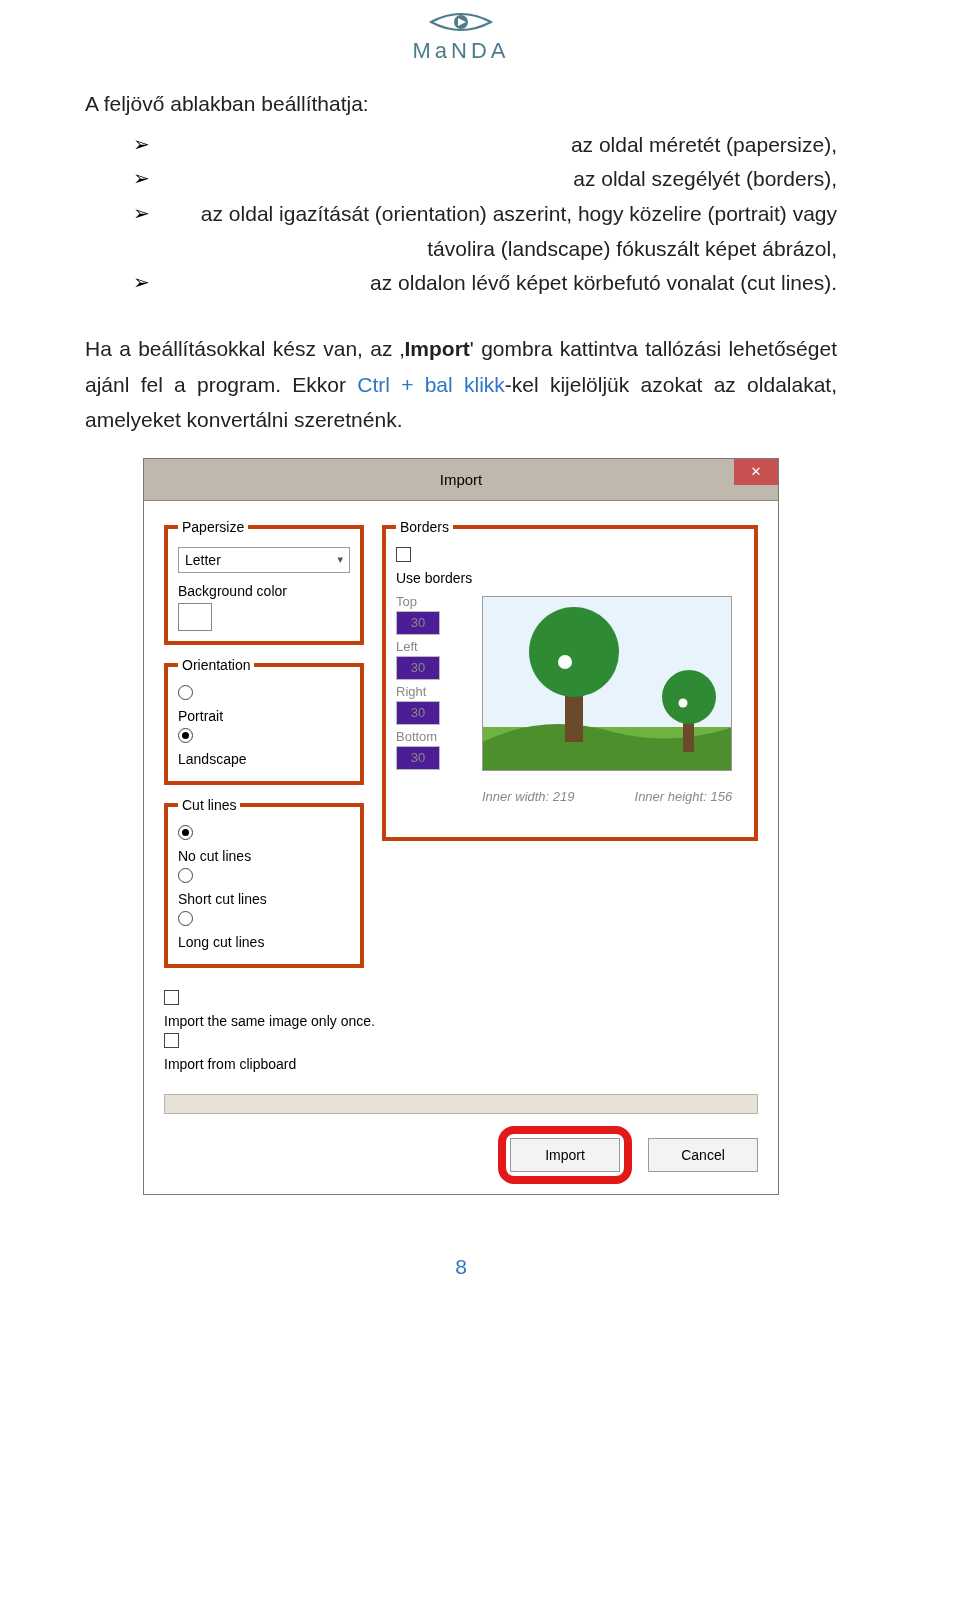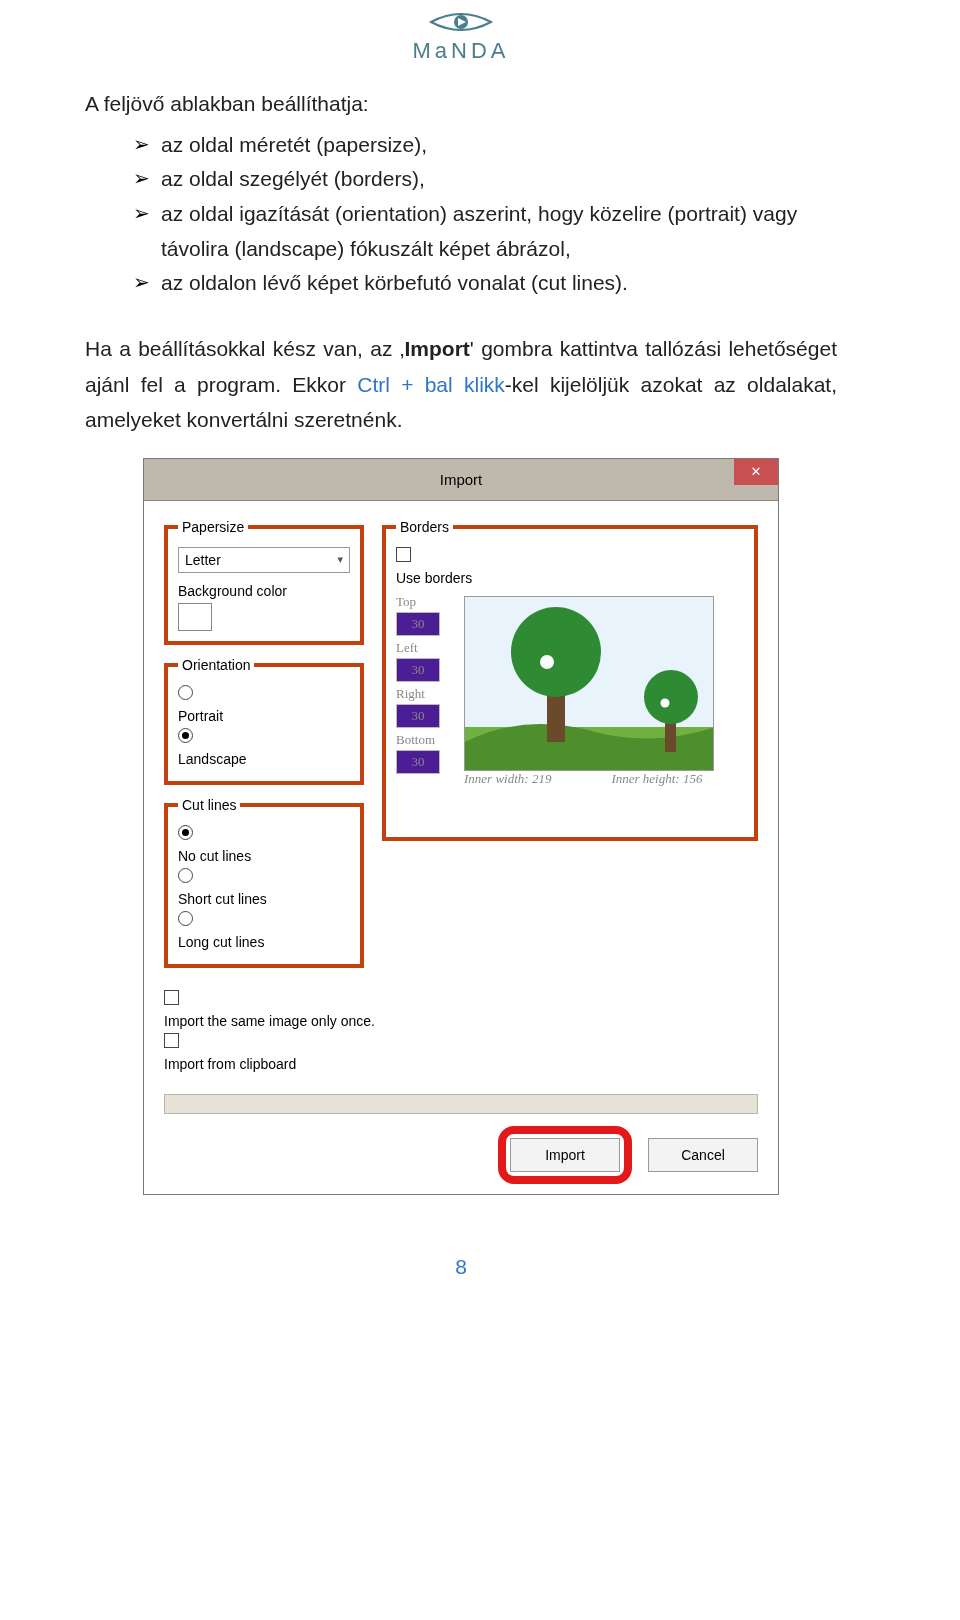--- a/index.html
+++ b/index.html
@@ -40,20 +40,21 @@
   ul.arrow-list {
     list-style: none;
     padding-left: 48px;
     margin: 2px 0 8px 0;
   }
   ul.arrow-list li {
     position: relative;
     font-size: 21px;
     line-height: 1.65;
     padding-left: 28px;
+    text-align: right;
   }
   ul.arrow-list li::before {
     content: "➢";
     position: absolute;
     left: 0;
     top: 0;
     color: #000;
     font-size: 20px;
   }
   .para {
@@ -153,21 +154,21 @@
     border: 1px solid #444; border-radius: 50%;
     display:flex;align-items:center;justify-content:center;
     flex-shrink:0;
   }
   .r-dot { width:7px;height:7px;background:#000;border-radius:50%; }
   .ck-box {
     width: 15px; height: 15px;
     border: 1px solid #444;
     flex-shrink:0;
   }
-  .borders-grid { display:flex; gap:0;font-family:Liberation Serif, serif; }
+  .borders-grid { display:flex; gap:18px; }
   .borders-left { width: 68px; }
   .borders-left .lbl { color:#888; font-size:13px; margin-top:4px; }
   .numbox {
     width: 44px; height:24px;
     border:1px solid #bbb;
     background:#4c1d95;
     display:flex;align-items:center;justify-content:center;
     color:#888; font-size:13px;
     margin-top:2px; margin-bottom:2px;
   }
@@ -175,20 +176,21 @@
     width: 250px; height: 175px;
     border:1px solid #9a9a9a;
     background: linear-gradient(to bottom, #eef6fb 0%, #cfe8f7 55%, #cfe8f7 55%);
     position:relative;
     overflow:hidden;
     margin-top: 6px;
   }
   .inner-dims {
     display:flex; gap:60px;
     color:#888; font-size:13px; font-style:italic;
+    margin-top:18px;
   }
   .extra-checks { padding: 0 20px 6px 20px; }
   .progress-bar {
     margin: 12px 20px 0 20px;
     height: 20px;
     border:1px solid #b9b4a8;
     background:#e6e2d8;
   }
   .dlg-buttons {
     display:flex; justify-content:flex-end;

